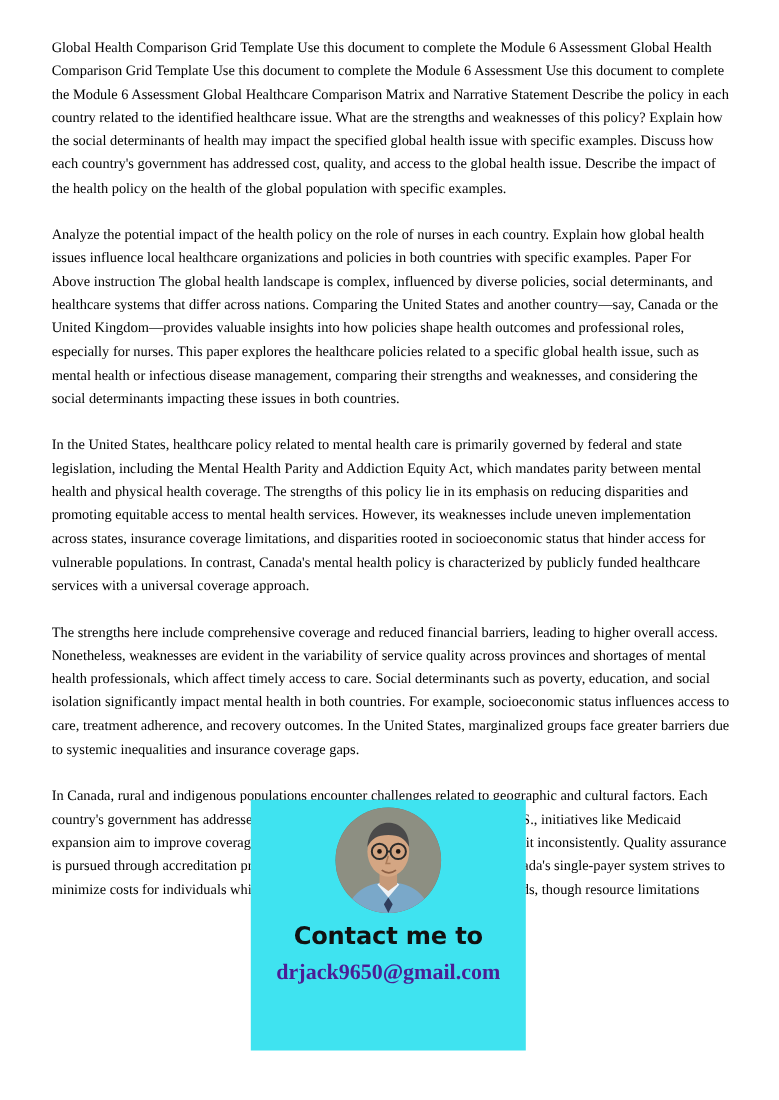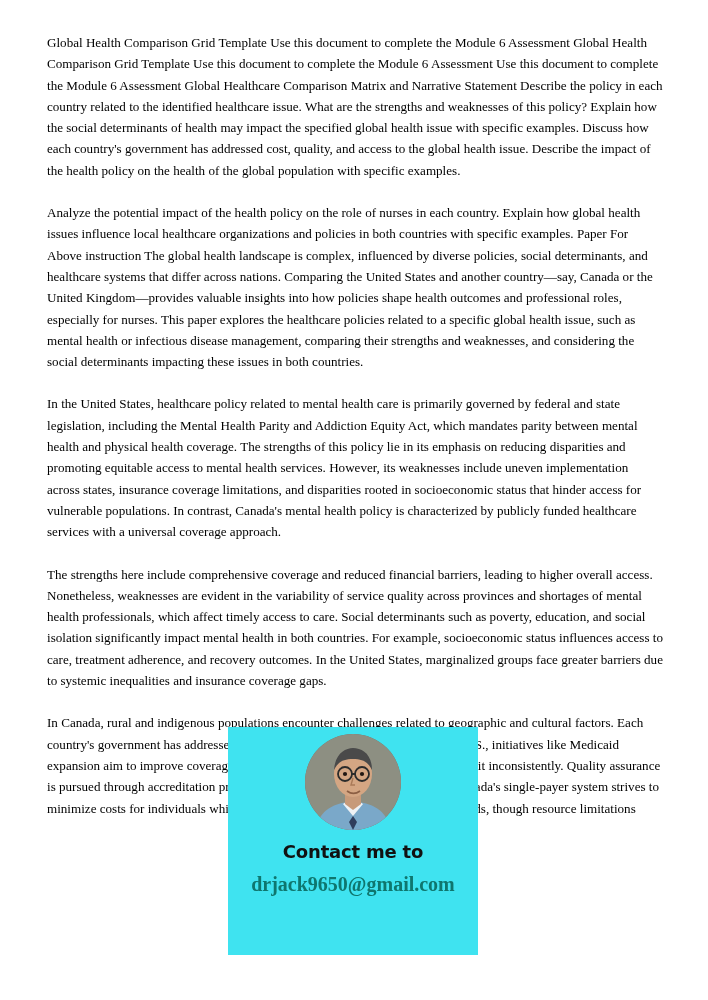--- a/index.html
+++ b/index.html
@@ -65,33 +65,33 @@
     flex: none;
   }
   .avatar svg {
     display: block;
   }
   .overlay-text {
     margin-top: 9px;
     text-align: center;
     font-family: "DejaVu Sans", sans-serif;
     font-weight: bold;
-    font-size: 18px;
+    font-size: 22px;
     line-height: 26px;
     color: #111111;
     letter-spacing: -0.2px;
   }
   .overlay-email {
     margin-top: 7px;
     text-align: center;
     font-family: "Liberation Serif", serif;
     font-weight: bold;
     font-size: 20px;
     line-height: 24px;
-    color: #0f766e;
+    color: #4c1d95;
   }
 </style>
 </head>
 <body>
 
 <div class="page">
 
   <div class="doc-body">
     <p class="para">Global Health Comparison Grid Template Use this document to complete the Module 6 Assessment Global Health Comparison Grid Template Use this document to complete the Module 6 Assessment Use this document to complete the Module 6 Assessment Global Healthcare Comparison Matrix and Narrative Statement Describe the policy in each country related to the identified healthcare issue. What are the strengths and weaknesses of this policy? Explain how the social determinants of health may impact the specified global health issue with specific examples. Discuss how each country's government has addressed cost, quality, and access to the global health issue. Describe the impact of the health policy on the health of the global population with specific examples.</p>
     <p class="para">Analyze the potential impact of the health policy on the role of nurses in each country. Explain how global health issues influence local healthcare organizations and policies in both countries with specific examples. Paper For Above instruction The global health landscape is complex, influenced by diverse policies, social determinants, and healthcare systems that differ across nations. Comparing the United States and another country—say, Canada or the United Kingdom—provides valuable insights into how policies shape health outcomes and professional roles, especially for nurses. This paper explores the healthcare policies related to a specific global health issue, such as mental health or infectious disease management, comparing their strengths and weaknesses, and considering the social determinants impacting these issues in both countries.</p>

